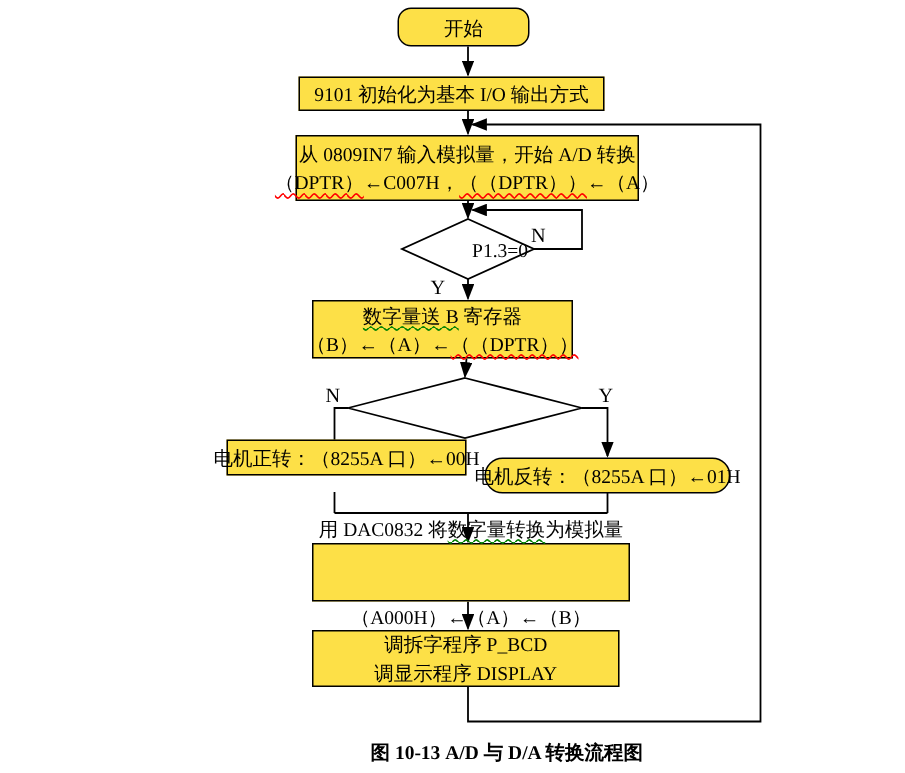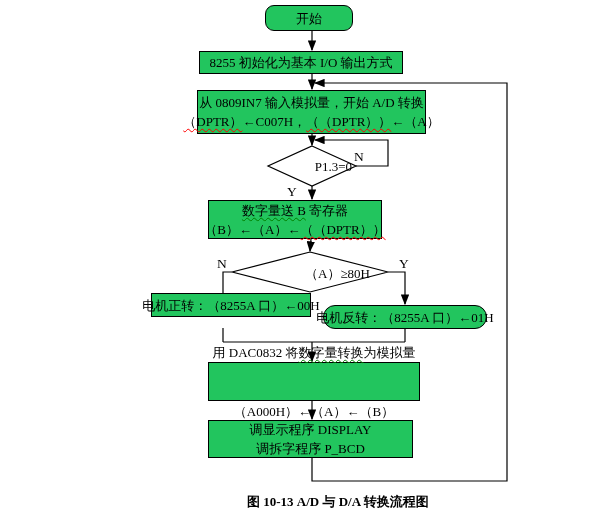--- a/index.html
+++ b/index.html
@@ -19,21 +19,21 @@
   .layer {
     position: absolute;
     left: 0;
     top: 0;
     width: 603px;
     height: 515px;
   }
   .node {
     position: absolute;
     border: 1px solid #000000;
-    background: #22c55e;
+    background: #fde047;
     box-sizing: border-box;
     display: flex;
     flex-direction: column;
     align-items: center;
     justify-content: center;
     font-size: 13px;
     line-height: 19px;
     white-space: nowrap;
     text-align: center;
   }
@@ -110,61 +110,60 @@
 
     <polygon class="shape" points="312,146 356,166 312,186 268,166"></polygon>
     <polygon class="shape" points="310,252 388,272 310,292 232,272"></polygon>
   </svg>
 
   <div class="node terminator" style="left:265px; top:5px; width:88px; height:26px;">
     <span>开始</span>
   </div>
 
   <div class="node" style="left:199px; top:51px; width:204px; height:23px;">
-    <span>8255 初始化为基本 I/O 输出方式</span>
+    <span>9101 初始化为基本 I/O 输出方式</span>
   </div>
 
   <div class="node" style="left:197px; top:90px; width:229px; height:44px;">
     <div>从 0809IN7 输入模拟量，开始 A/D 转换</div>
     <div>
       <span class="sq-red">（DPTR）</span><span>←C007H，</span><span class="sq-red">（（DPTR））</span><span>←（A）</span>
     </div>
   </div>
 
   <div class="diamond-label" style="left:272px; top:159px; width:80px;">P1.3=0</div>
 
   <div class="node" style="left:208px; top:200px; width:174px; height:39px;">
     <div>
       <span class="sq-green">数字量送 B</span><span> 寄存器</span>
     </div>
     <div>
       <span>（B）←（A）←</span><span class="sq-red">（（DPTR））</span>
     </div>
   </div>
 
-  <div class="diamond-label" style="left:250px; top:265px; width:120px;">（A）≥80H</div>
 
   <div class="node" style="left:151px; top:293px; width:160px; height:24px;">
     <span>电机正转：（8255A 口）←00H</span>
   </div>
 
   <div class="node" style="left:323px; top:305px; width:164px; height:24px;border-radius:12px;">
     <span>电机反转：（8255A 口）←01H</span>
   </div>
 
   <div class="node" style="left:208px; top:362px; width:212px; height:39px;gap:40px;">
     <div>
       <span>用 DAC0832 将</span><span class="sq-green">数字量转换</span><span>为模拟量</span>
     </div>
     <div>（A000H）←（A）←（B）</div>
   </div>
 
   <div class="node" style="left:208px; top:420px; width:205px; height:38px;">
+    <div>调拆字程序 P_BCD</div>
     <div>调显示程序 DISPLAY</div>
-    <div>调拆字程序 P_BCD</div>
   </div>
 
   <div class="branch-label" style="left:354px; top:149px;">N</div>
   <div class="branch-label" style="left:287px; top:184px;">Y</div>
   <div class="branch-label" style="left:217px; top:256px;">N</div>
   <div class="branch-label" style="left:399px; top:256px;">Y</div>
 
   <div class="caption" style="left:247px; top:493px;font-weight:bold;">图 10-13 A/D 与 D/A 转换流程图</div>
 
 </div>

